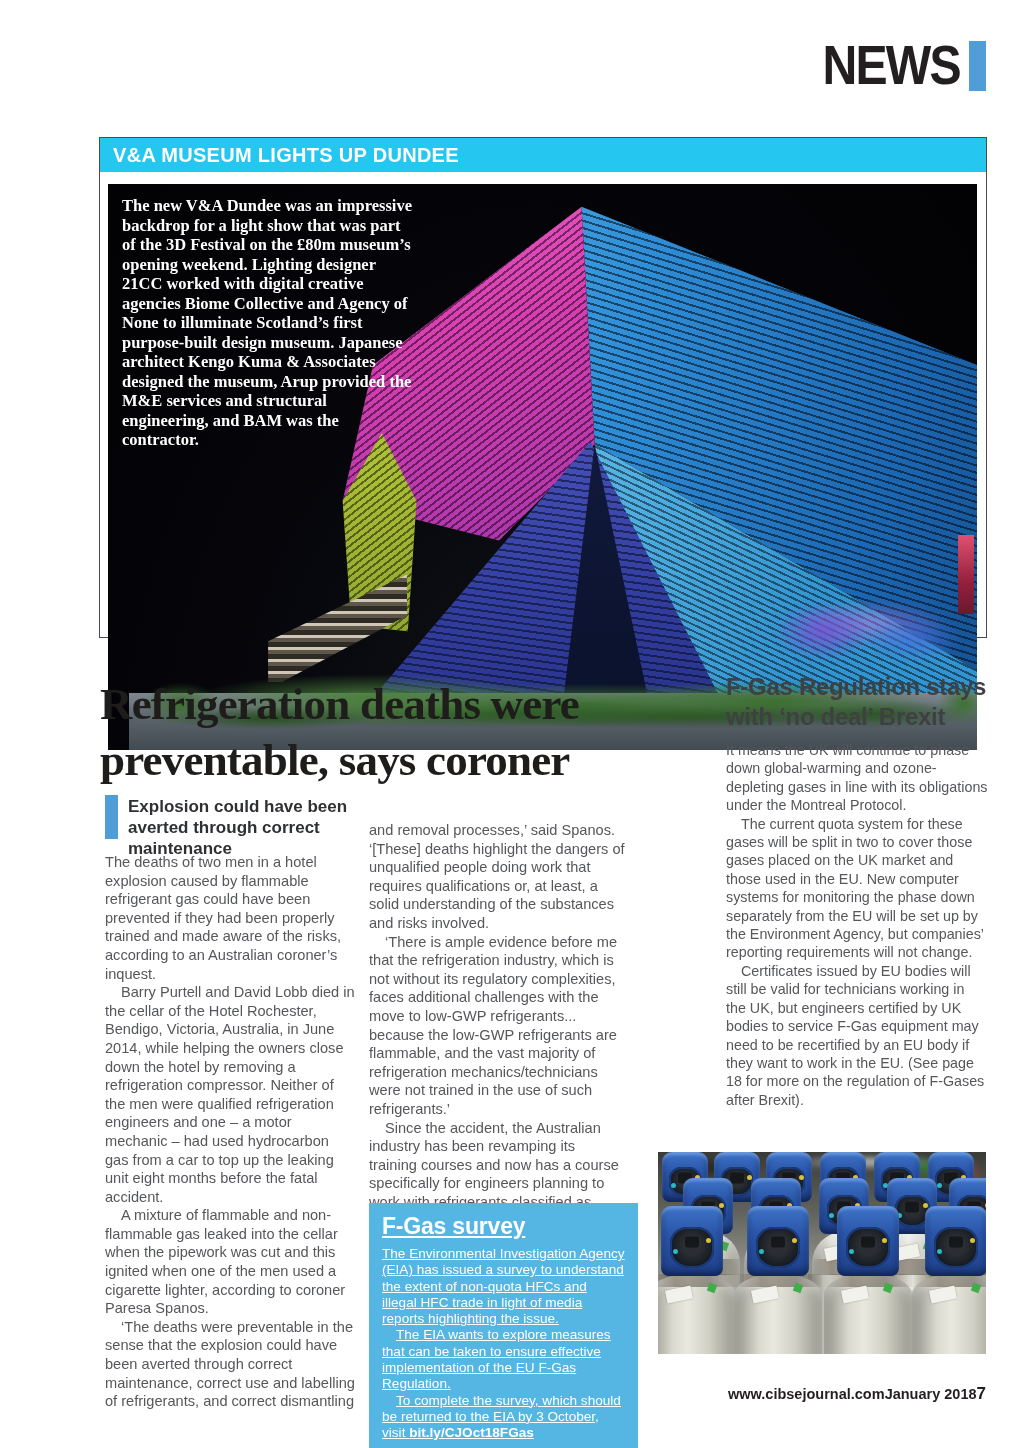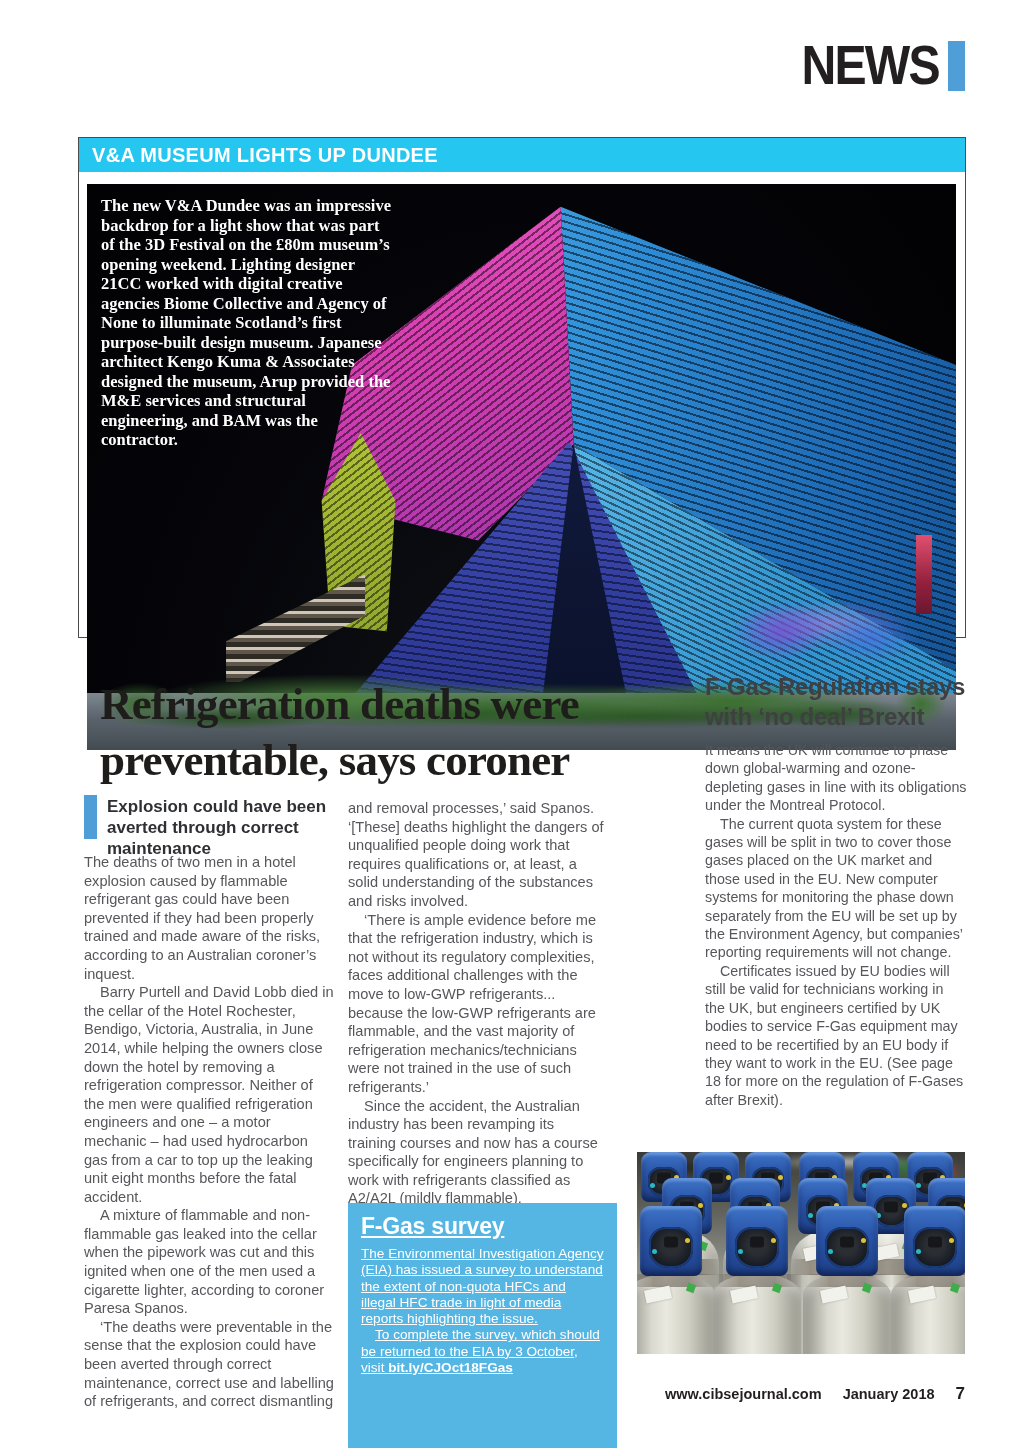--- a/index.html
+++ b/index.html
@@ -1,20 +1,20 @@
 <!DOCTYPE html>
 <html><head>
 <meta charset="utf-8">
 <style>
   html,body{margin:0;padding:0;}
   body{
     width:1024px;height:1448px;position:relative;background:#ffffff;
     font-family:"Liberation Sans",sans-serif;overflow:hidden;
   }
-  .abs{position:absolute;}
+  .abs{position:absolute;margin-left:21px;}
 
   
   #brand{top:40px;left:0;width:965px;display:flex;justify-content:flex-end;align-items:flex-start;gap:9px;}
   #brand .logo{font-weight:bold;font-size:56px;line-height:50px;color:#231f20;letter-spacing:-2px;transform:scaleX(.86);transform-origin:right bottom;}
   #brand .bar{width:17px;height:50px;background:#4f9ed7;margin-top:1px;}
 
   
   #feature{left:78px;top:137px;width:888px;height:501px;border:1.5px solid #4b4b4d;box-sizing:border-box;background:#fff;}
   #banner{height:34px;background:#25c7f0;color:#fff;font-weight:bold;font-size:20px;line-height:34px;padding-left:13px;letter-spacing:.3px;}
   #photo{position:absolute;left:8px;top:46px;width:869px;height:566px;background:
@@ -60,21 +60,21 @@
 
   
   #headline{left:84px;top:660px;width:590px;font-family:"Liberation Serif",serif;font-weight:bold;
     font-size:45px;line-height:56px;color:#1e1d1b;letter-spacing:-.8px;}
   #standfirst{left:84px;top:795px;width:256px;display:flex;gap:10px;}
   #standfirst .sbar{width:13px;height:44px;background:#4f9ed7;flex:none;}
   #standfirst .stext{font-weight:bold;font-size:17px;line-height:21px;color:#2f3033;padding-top:1px;}
   .bodycol p{margin:0;font-size:14.6px;line-height:18.6px;color:#56575b;}
   .bodycol p + p{text-indent:16px;}
   #col1{left:84px;top:853px;width:250px;}
-  #col2{left:348px;top:799px;width:257px;}
+  #col2{left:348px;top:821px;width:257px;}
 
   
   #survey{left:348px;top:1203px;width:269px;height:258px;background:#55b6e3;color:#fff;
     padding:10px 13px;box-sizing:border-box;text-decoration:underline;}
   #survey h2{margin:0 0 7px;font-size:23px;line-height:26px;font-weight:bold;letter-spacing:-.2px;color:#fff;}
   #survey p{margin:0;font-size:13.6px;line-height:16.3px;color:#fff;}
   #survey p + p{text-indent:14px;}
   #survey strong{font-weight:bold;}
 
   
@@ -103,21 +103,21 @@
     border-radius:10px 10px 8px 8px;box-shadow:inset 0 -4px 7px rgba(0,0,20,.45),inset 0 3px 3px rgba(160,200,255,.5);}
   .cap .win{position:absolute;left:15%;top:30%;width:70%;height:58%;
     background:radial-gradient(circle at 50% 45%,#2a2e33 0 30%,#141820 70%);
     border-radius:40% 40% 45% 45%;box-shadow:inset 0 0 0 2px #1a3a78;}
   .cap .valve{position:absolute;left:50%;top:52%;width:14px;height:11px;transform:translate(-50%,-50%);
     background:#15171a;border-radius:3px;}
   .cap .dotY{position:absolute;left:72%;top:45%;width:5px;height:5px;border-radius:50%;background:#d8c23a;}
   .cap .dotT{position:absolute;left:20%;top:62%;width:5px;height:5px;border-radius:50%;background:#2ab8c5;}
 
   
-  #footer{left:0;top:1384px;width:965px;display:flex;justify-content:flex-end;align-items:baseline;gap:21px;
+  #footer{left:0;top:1384px;width:965px;display:flex;justify-content:flex-end;align-items:baseline;gap:0;
     font-weight:bold;color:#231f20;font-size:14.5px;}
   #footer .pagenum{font-size:17px;}
 </style>
 </head>
 <body>
 
 <div class="abs" id="brand">
   <div class="logo">NEWS</div>
   <div class="bar"></div>
 </div>
@@ -157,20 +157,21 @@
   </div>
 <div class="abs bodycol" id="col2">
     <p>and removal processes,’ said Spanos. ‘[These] deaths highlight the dangers of unqualified people doing work that requires qualifications or, at least, a solid understanding of the substances and risks involved.</p>
     <p>‘There is ample evidence before me that the refrigeration industry, which is not without its regulatory complexities, faces additional challenges with the move to low-GWP refrigerants... because the low-GWP refrigerants are flammable, and the vast majority of refrigeration mechanics/technicians were not trained in the use of such refrigerants.’</p>
     <p>Since the accident, the Australian industry has been revamping its training courses and now has a course specifically for engineers planning to work with refrigerants classified as A2/A2L (mildly flammable).</p>
   </div>
 
 <div class="abs" id="survey">
   <h2>F-Gas survey</h2>
   <p>The Environmental Investigation Agency (EIA) has issued a survey to understand the extent of non-quota HFCs and illegal HFC trade in light of media reports highlighting the issue.</p>
+  <p>The EIA wants to explore measures that can be taken to ensure effective implementation of the EU F-Gas Regulation.</p>
   <p><span>To complete the survey, which should be returned to the EIA by 3 October, visit </span><strong>bit.ly/CJOct18FGas</strong></p>
 </div>
 
 <div class="abs" id="side">
   <h2>F-Gas Regulation stays with ‘no deal’ Brexit</h2>
   <div>
       <p>It means the UK will continue to phase down global-warming and ozone-depleting gases in line with its obligations under the Montreal Protocol.</p>
       <p>The current quota system for these gases will be split in two to cover those gases placed on the UK market and those used in the EU. New computer systems for monitoring the phase down separately from the EU will be set up by the Environment Agency, but companies’ reporting requirements will not change.</p>
       <p>Certificates issued by EU bodies will still be valid for technicians working in the UK, but engineers certified by UK bodies to service F-Gas equipment may need to be recertified by an EU body if they want to work in the EU. (See page 18 for more on the regulation of F-Gases after Brexit).</p>
     </div>

